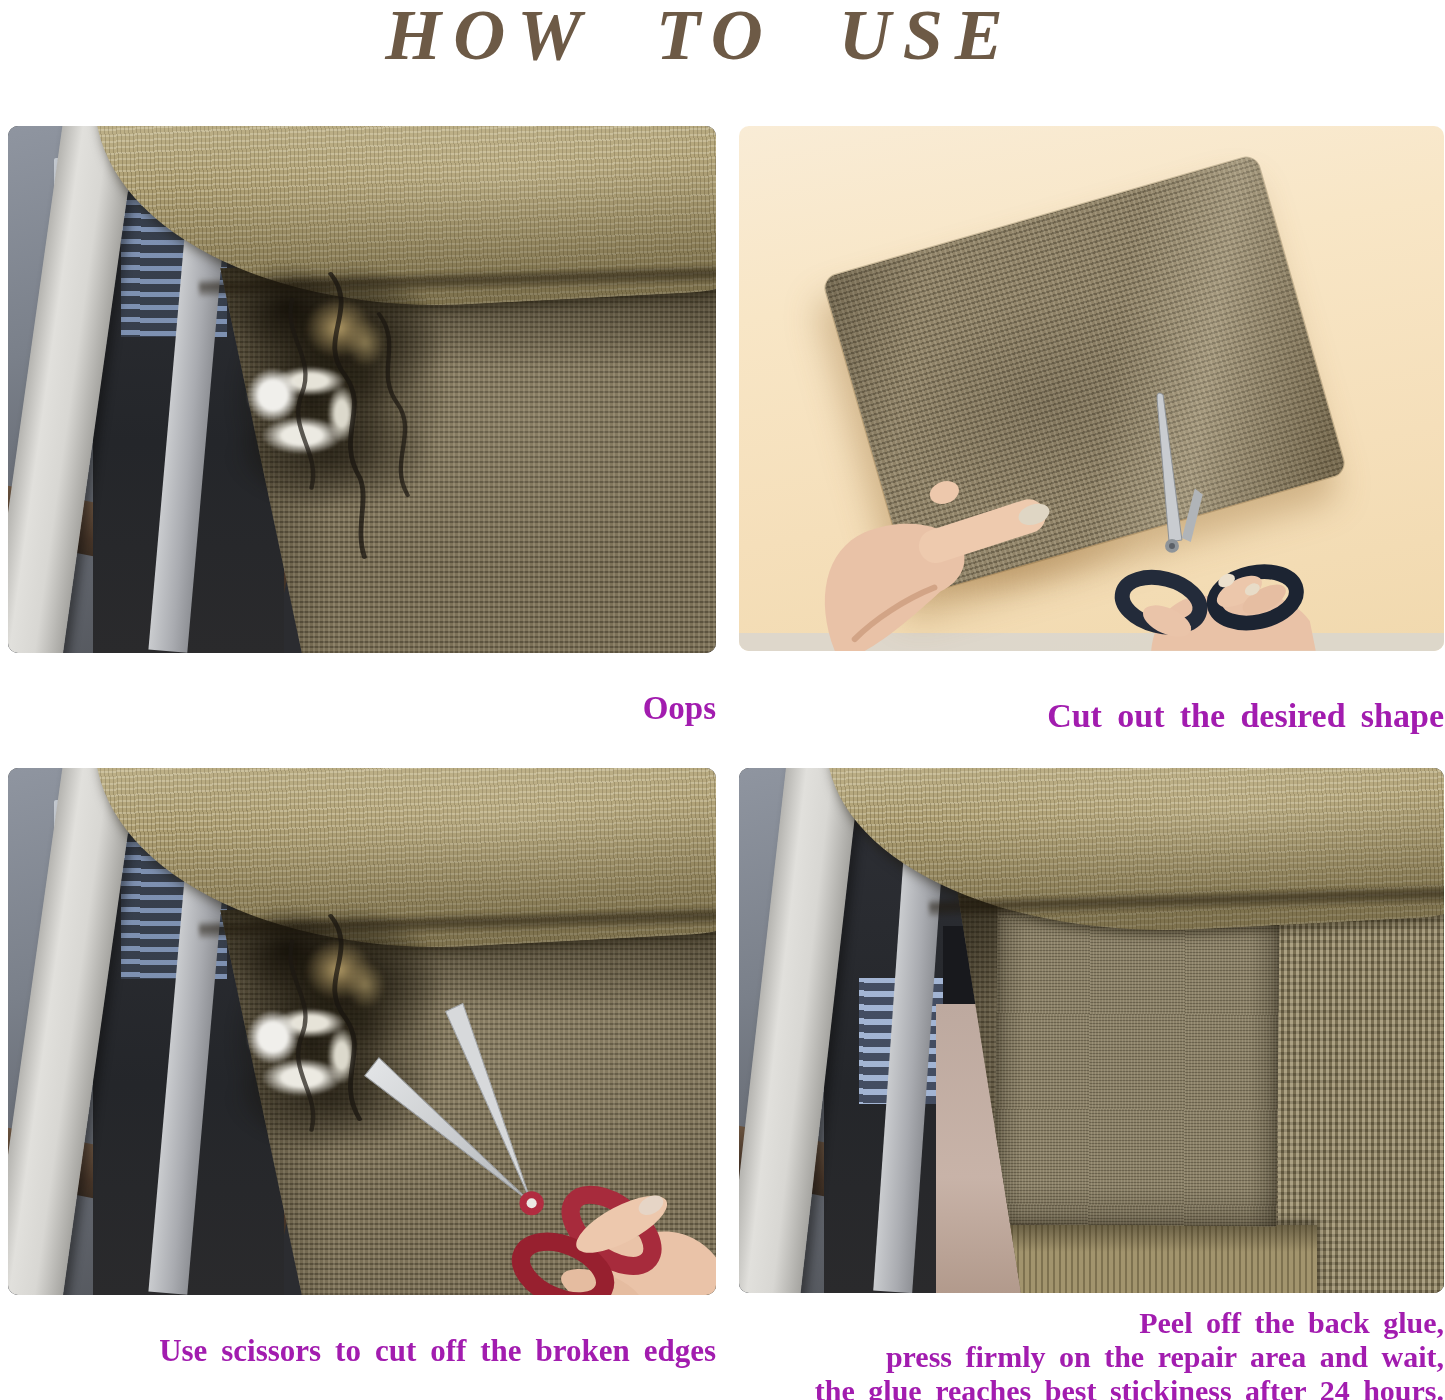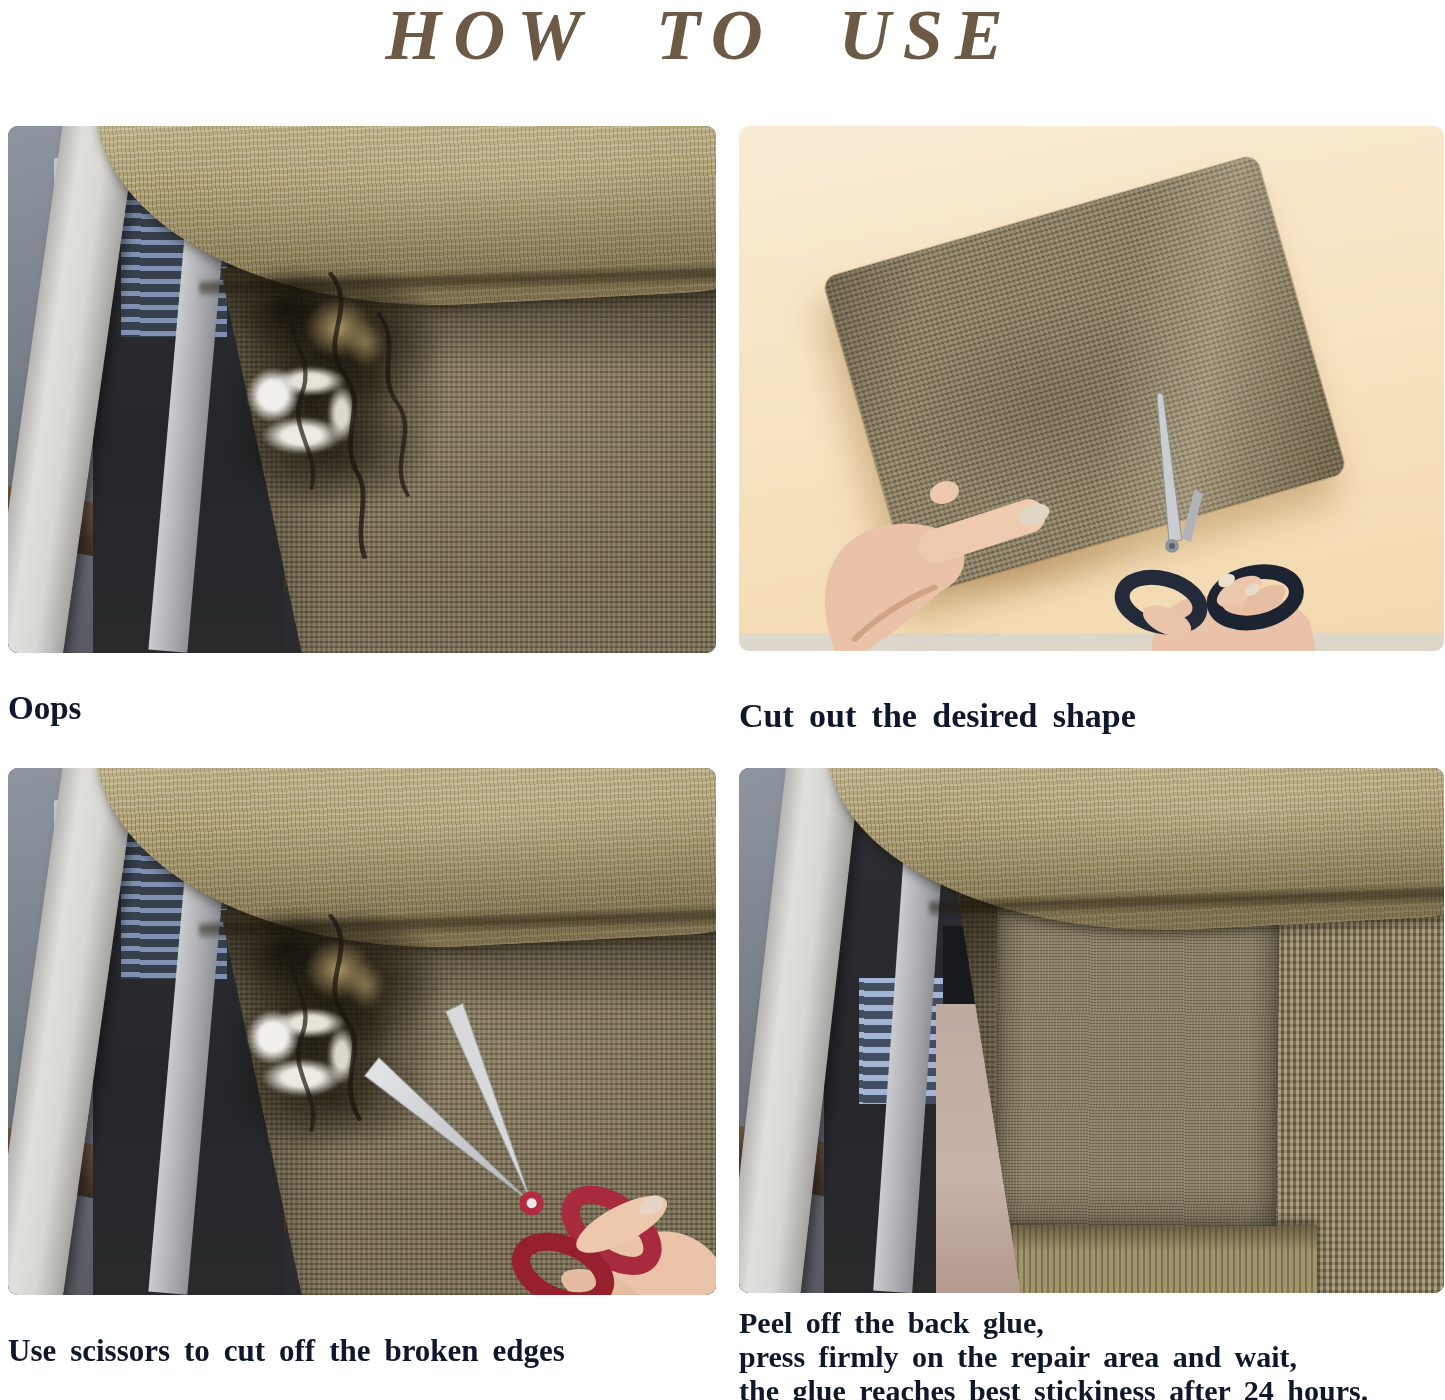--- a/index.html
+++ b/index.html
@@ -21,22 +21,22 @@
   .step-row1{height:642px;}
   .step-row2{height:630px;}
 
   .photo{
     position:relative;overflow:hidden;border-radius:10px;background:#2b2c30;
   }
   .photo--row1{width:100%;height:527px;}
   .photo--row2{width:100%;height:525px;}
 
   .cap{
-    font-family:"Liberation Serif",serif;font-weight:700;color:#0f172a;
-    text-align:left;word-spacing:.2em;
+    font-family:"Liberation Serif",serif;font-weight:700;color:#a21caf;
+    text-align:right;word-spacing:.2em;
   }
   .cap-1{font-size:33px;margin-top:37px;}
   .cap-2{font-size:31px;margin-top:38px;}
   .cap-3{font-size:34px;margin-top:46px;}
   .cap-4{font-size:30px;margin-top:13px;line-height:34px;white-space:pre-line;}
 
   
   .layer{position:absolute;}
   .wall{left:0;top:0;width:28%;height:100%;z-index:1;
     background:linear-gradient(165deg,#8f95a0 0%,#7a808a 40%,#62666e 75%,#54575d 100%);}

